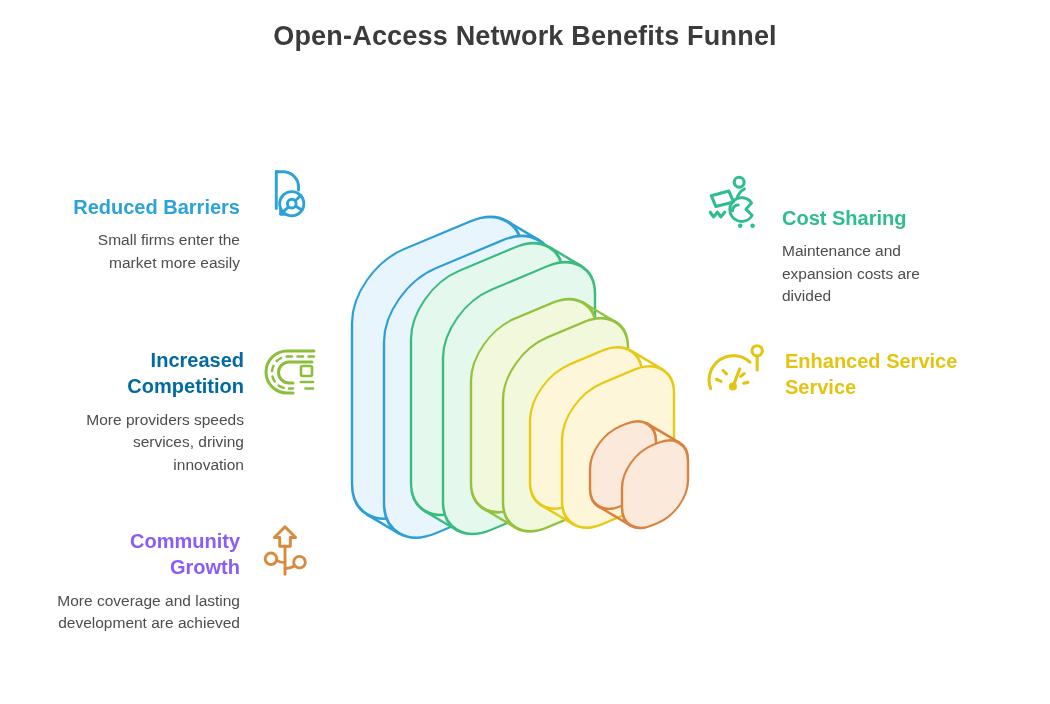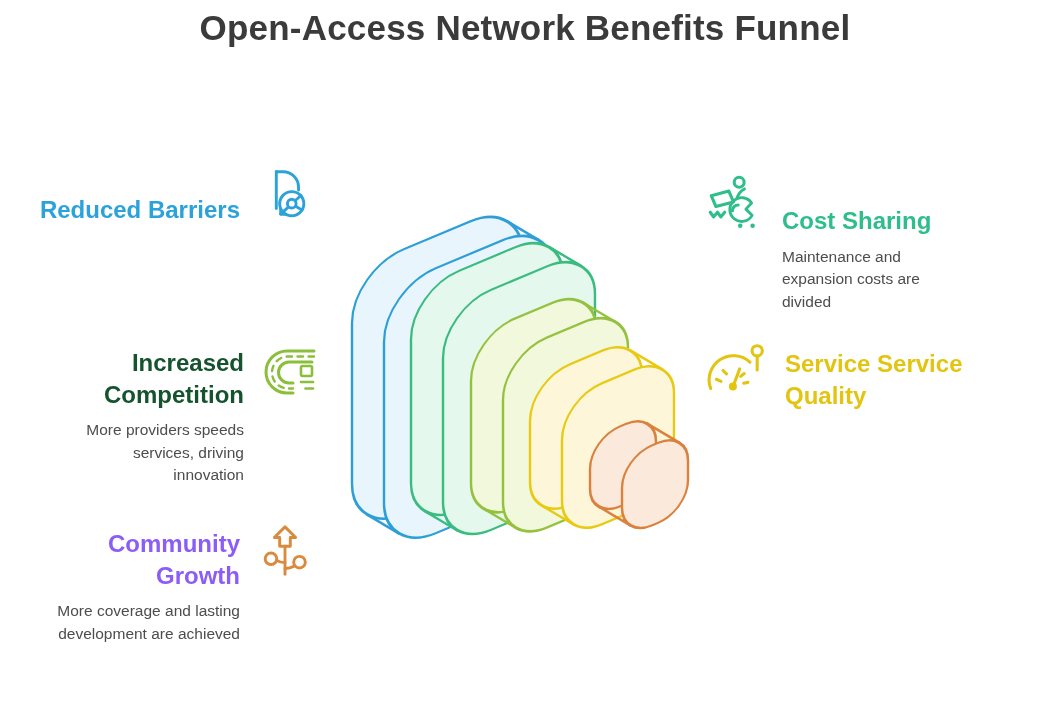--- a/index.html
+++ b/index.html
@@ -1,30 +1,30 @@
 <!DOCTYPE html>
 <html><head>
 <meta charset="utf-8">
 <style>
   html,body{margin:0;padding:0;background:#fff;}
   .canvas{
     position:relative;width:1050px;height:704px;background:#FFFFFF;
     font-family:"Liberation Sans",sans-serif;overflow:hidden;
   }
   .title{
-    position:absolute;top:8px;left:0;right:0;text-align:center;
-    font-size:35px;font-weight:700;color:#3B3B3B;letter-spacing:.2px;
+    position:absolute;top:21px;left:0;right:0;text-align:center;
+    font-size:27px;font-weight:700;color:#3B3B3B;letter-spacing:.2px;
   }
   .funnel-svg{position:absolute;left:0;top:0;}
   .benefit{position:absolute;display:flex;align-items:flex-start;}
   .benefit .txt{flex:1;}
   .benefit.side-left .txt{text-align:right;}
   .benefit.side-left .icon{margin-left:16px;}
   .benefit.side-right .icon{margin-right:20px;}
-  .heading{font-size:24px;font-weight:700;line-height:1.32;}
+  .heading{font-size:20px;font-weight:700;line-height:1.32;}
   .desc{font-size:15.5px;color:#4D4D4D;margin-top:9px;line-height:1.45;}
   .icon{width:60px;flex:0 0 auto;}
   .icon svg{display:block;}
   
   #b1{left:22px;top:163px;width:294px;}  #b1 .txt{padding-top:31px;}
   #b1 .desc{max-width:190px;margin-left:auto;}
   #b2{left:18px;top:341px;width:302px;}  #b2 .txt{padding-top:6px;}
   #b2 .heading{max-width:175px;margin-left:auto;}
   #b2 .desc{max-width:178px;margin-left:auto;}
   #b3{left:22px;top:520px;width:294px;}  #b3 .txt{padding-top:8px;}
@@ -74,38 +74,39 @@
         <line x1="647.3" y1="423.6" x2="679.3" y2="442.6" stroke="#D9813D"></line>
         <line x1="598.7" y1="506.6" x2="630.7" y2="525.6" stroke="#D9813D"></line>
         <rect x="0" y="0" width="66" height="80" rx="30" transform="translate(622,458) skewY(-22.78)" fill="#FBE9DC" stroke="#D9813D"></rect>
       </g>
     </g>
   </svg>
 
   <div class="benefit side-left" id="b1">
     <div class="txt">
       <div class="heading" style="color: rgb(43, 162, 217);">Reduced Barriers</div>
+      <div class="desc">Small firms enter the market more easily</div>
     </div>
     <div class="icon" style="color: rgb(43, 162, 217);">
       <svg width="58" height="62" viewBox="0 0 60 60" fill="none" stroke="currentColor" stroke-width="3" stroke-linecap="round" stroke-linejoin="round">
         <path d="M21 7 V45"></path>
         <path d="M21 7 H28 A16 16 0 0 1 44 23 V26"></path>
         <circle cx="37" cy="40" r="12.5"></circle>
         <circle cx="37" cy="40" r="4.5"></circle>
         <path d="M41 36.5 L46.5 31.5"></path>
         <path d="M41.5 43 L47.5 46.5"></path>
         <path d="M33.5 43.5 L25.5 50.5"></path>
         <path d="M25.5 46 V51 H30.5"></path>
       </svg>
     </div>
   </div>
 
   <div class="benefit side-left" id="b2">
     <div class="txt">
-      <div class="heading" style="color: #14532d;">Increased Competition</div>
+      <div class="heading" style="color: #0369a1;">Increased Competition</div>
       <div class="desc">More providers speeds services, driving innovation</div>
     </div>
     <div class="icon" style="color: rgb(139, 190, 59);">
       <svg width="60" height="62" viewBox="0 0 60 60" fill="none" stroke="currentColor" stroke-width="3" stroke-linecap="round" stroke-linejoin="round">
         <path d="M54 9 H27 A21 21 0 0 0 27 51 H33"></path>
         <path d="M52 20 H29 A10.5 10.5 0 0 0 29 41 H33"></path>
         <path d="M54 14.5 H28 A15.75 15.75 0 0 0 28 46.5 H33" stroke-dasharray="5.5 5.5" stroke-width="2.4"></path>
         <rect x="41" y="24" width="11" height="10" rx="1.5" stroke-width="2.6"></rect>
         <path d="M41 40 H53" stroke-width="2.6"></path>
         <path d="M45.5 46.5 H53" stroke-width="2.6"></path>
@@ -157,17 +158,17 @@
         <path d="M28.5 41.5 L33.5 28"></path>
         <path d="M11 38 L15.5 40"></path>
         <path d="M17.5 29.5 L20.8 32.8"></path>
         <path d="M38 32.5 L34.5 35.2"></path>
         <path d="M41.5 41 L37.5 41.8"></path>
         <circle cx="50.5" cy="10.5" r="5"></circle>
         <path d="M50.5 15.5 V29"></path>
       </svg>
     </div>
     <div class="txt">
-      <div class="heading" style="color: rgb(226, 196, 17);">Service Service Quality</div>
+      <div class="heading" style="color: rgb(226, 196, 17);">Enhanced Service Service</div>
     </div>
   </div>
 
 </div>
 
 </body></html>

